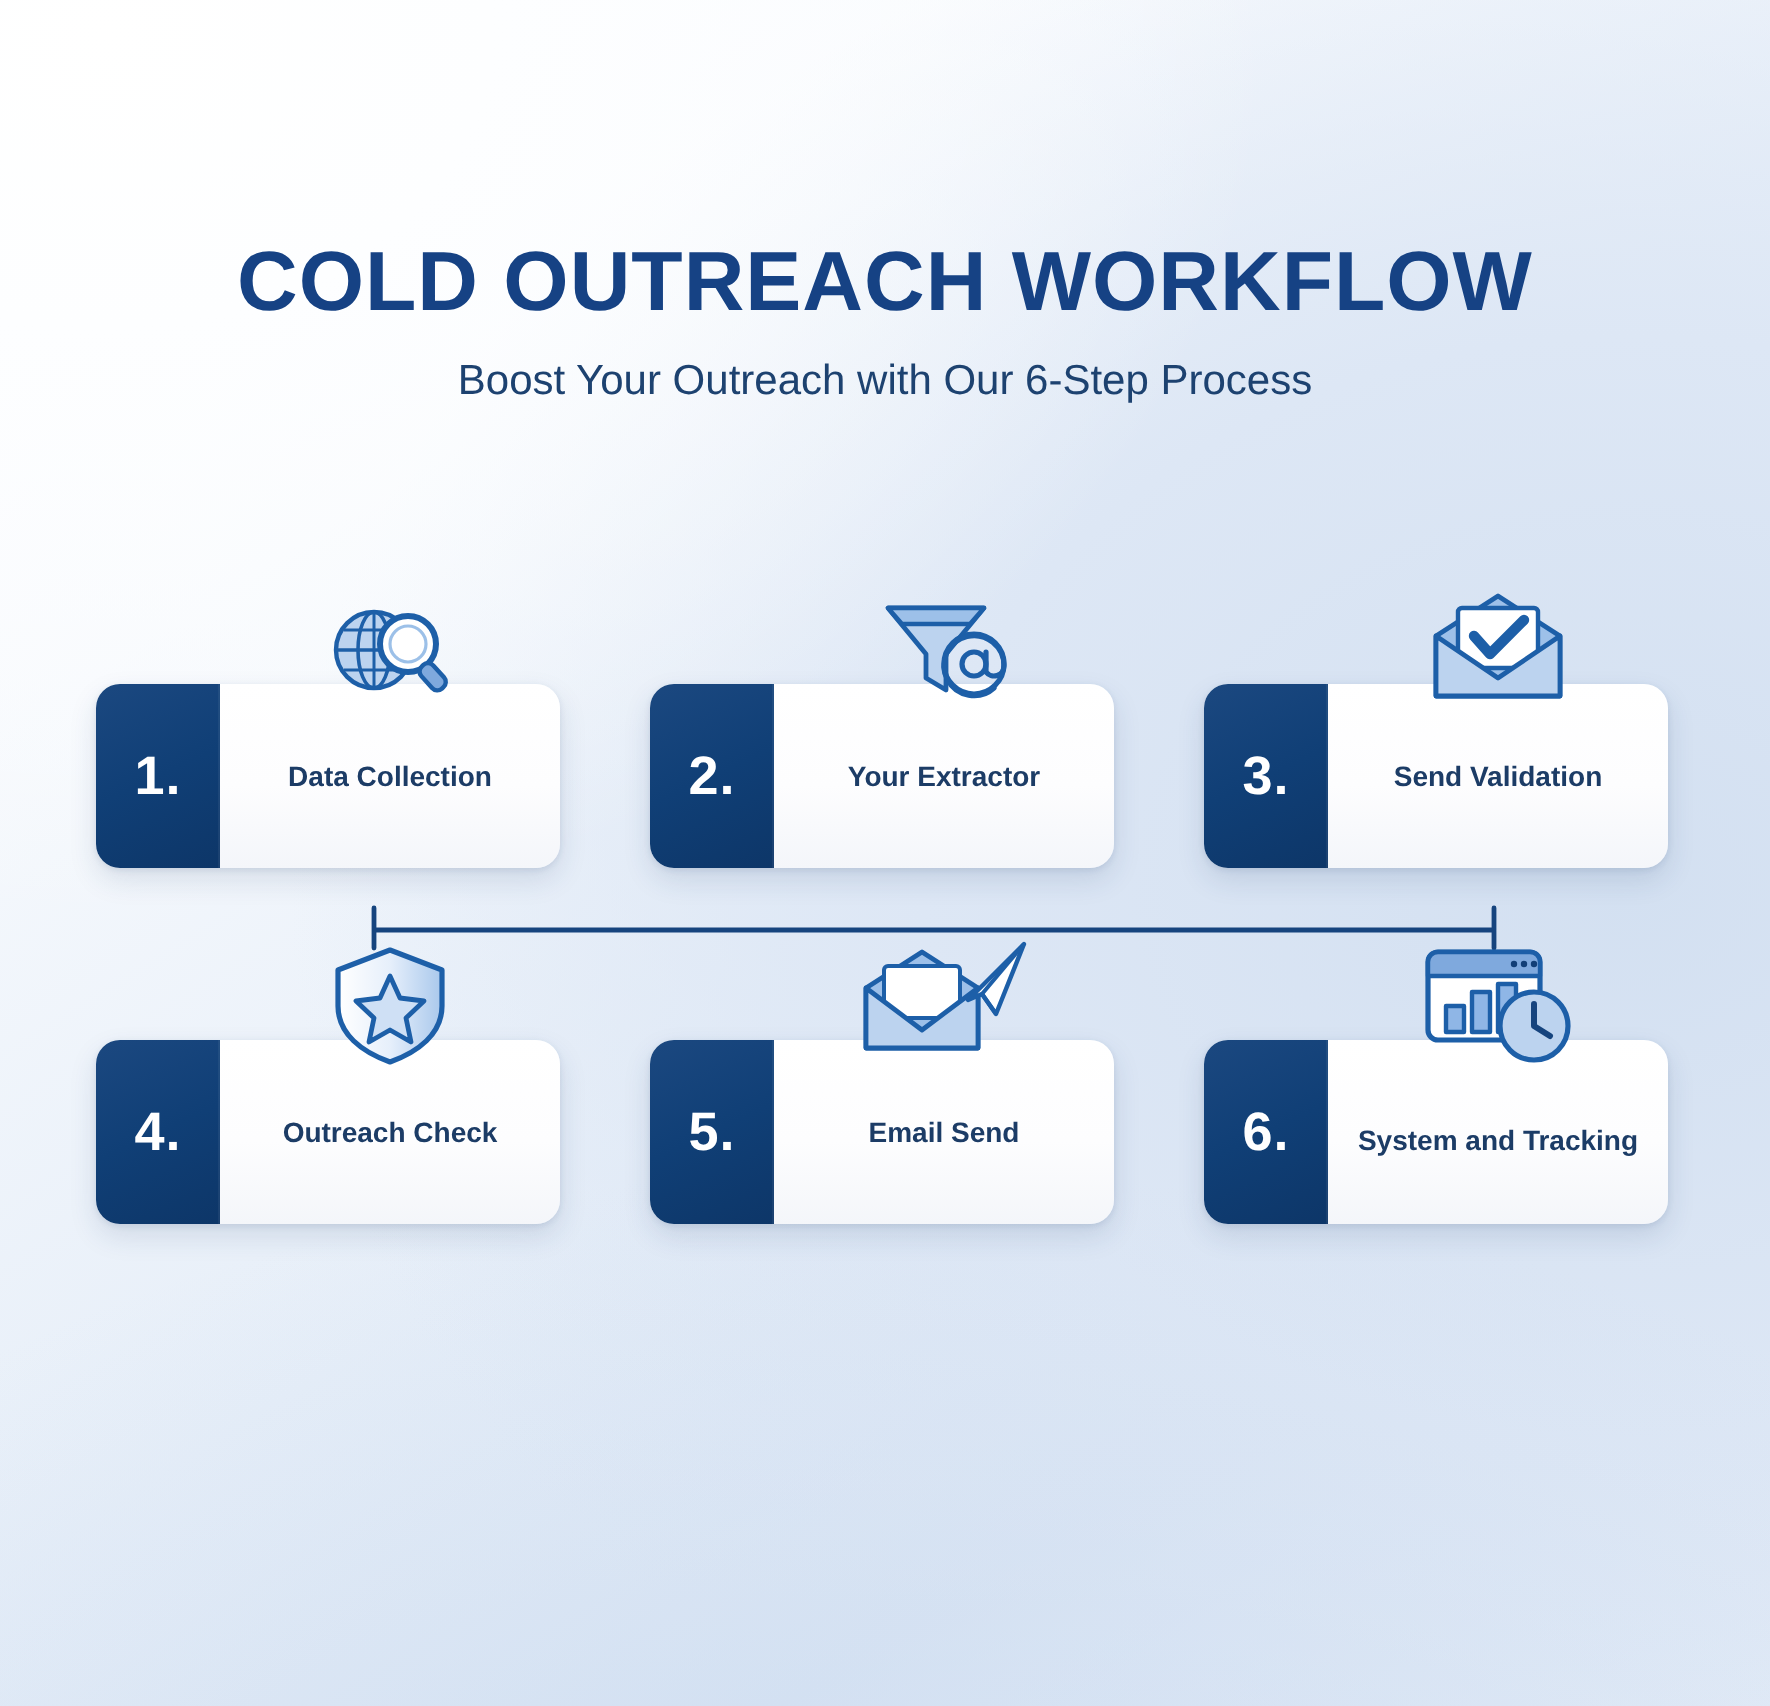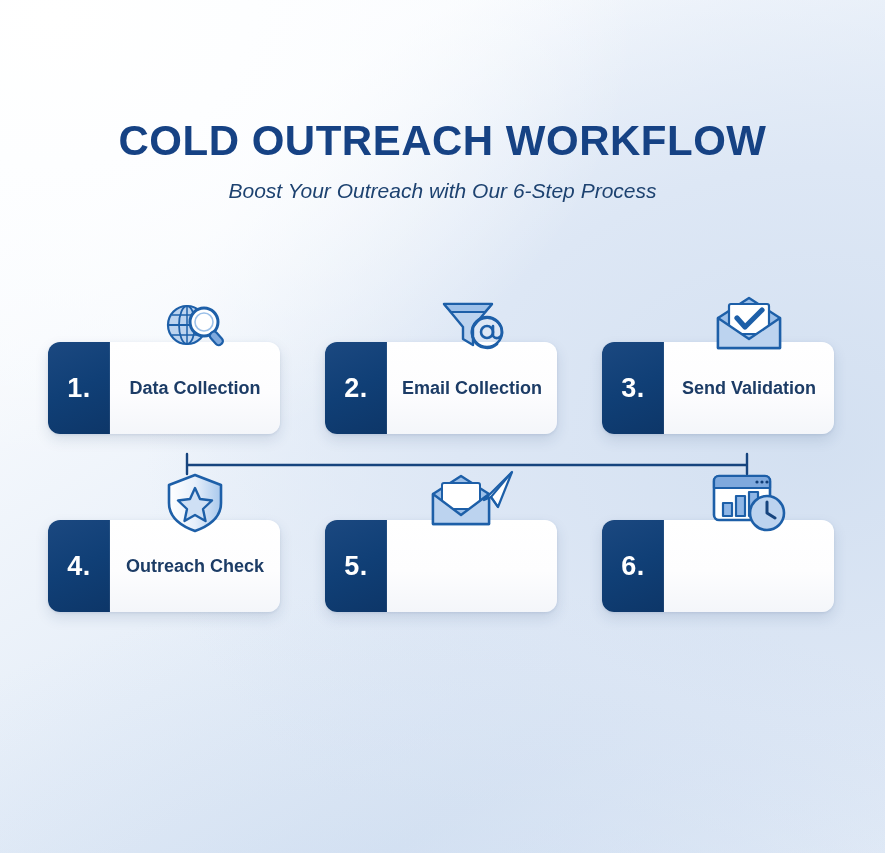--- a/index.html
+++ b/index.html
@@ -47,21 +47,20 @@
     font-weight: 700;
     letter-spacing: 0.5px;
     color: #164284;
   }
   .subtitle {
     margin: 14px 0 0 0;
     font-size: 21px;
     line-height: 25px;
     font-weight: 400;
     color: #1d4270;
-    font-style: italic;
   }
 
   
   .flow {
     position: absolute;
     left: 0;
     top: 0;
     width: 885px;
     height: 853px;
   }
@@ -116,21 +115,21 @@
     left: 62px;
     top: 0;
     width: 170px;
     height: 92px;
     display: flex;
     align-items: center;
     justify-content: center;
     padding: 0 6px;
     box-sizing: border-box;
     text-align: center;
-    font-size: 18px;
+    font-size: 14px;
     line-height: 21px;
     font-weight: 700;
     color: #1c3c66;
   }
   .card-label.two-line {
     padding-top: 8px;
   }
 
   .card-icon {
     position: absolute;
@@ -216,21 +215,21 @@
             <g fill="none" stroke="#1d5fa8" stroke-width="2.6">
               <circle cx="53" cy="36" r="15"></circle>
               <circle cx="53" cy="36" r="6"></circle>
               <path d="M59 30 L59 40 a5 5 0 0 0 9 -3 a15 15 0 1 0 -5 11" stroke-linecap="round"></path>
             </g>
           </svg>
         </div>
         <div class="num-block">
           <span class="num-text">2.</span>
         </div>
-        <div class="card-label">Email Collection</div>
+        <div class="card-label">Your Extractor</div>
       </div>
 
       <div class="arrow a1">
         <svg width="46" height="20" viewBox="0 0 46 20">
           <line x1="1" y1="10" x2="36" y2="10" stroke="#16447e" stroke-width="2.4" stroke-linecap="round"></line>
           <polyline points="30,3 38,10 30,17" fill="none" stroke="#16447e" stroke-width="2.4" stroke-linecap="round" stroke-linejoin="round"></polyline>
         </svg>
       </div>
 
       <div class="card c2">
@@ -291,20 +290,21 @@
             <path d="M4 24 L32 6 L60 24 L60 54 L4 54 Z" fill="#9dc0e9" stroke="#1d5fa8" stroke-width="2.4" stroke-linejoin="round"></path>
             <rect x="13" y="13" width="38" height="26" rx="2" fill="#ffffff" stroke="#1d5fa8" stroke-width="2"></rect>
             <path d="M4 24 L32 45 L60 24 L60 54 L4 54 Z" fill="#bcd3ef" stroke="#1d5fa8" stroke-width="2.4" stroke-linejoin="round"></path>
             <path d="M55 30 L83 2 L69 37 L62 27 Z" fill="#ffffff" stroke="#1d5fa8" stroke-width="2.2" stroke-linejoin="round"></path>
             <path d="M83 2 L62 27 L69 37" fill="none" stroke="#1d5fa8" stroke-width="2" stroke-linejoin="round"></path>
           </svg>
         </div>
         <div class="num-block">
           <span class="num-text">5.</span>
         </div>
+        <div class="card-label">Email Send</div>
       </div>
 
       <div class="arrow a1">
         <svg width="46" height="20" viewBox="0 0 46 20">
           <line x1="1" y1="10" x2="36" y2="10" stroke="#16447e" stroke-width="2.4" stroke-linecap="round"></line>
           <polyline points="30,3 38,10 30,17" fill="none" stroke="#16447e" stroke-width="2.4" stroke-linecap="round" stroke-linejoin="round"></polyline>
         </svg>
       </div>
 
       <div class="card c2">
@@ -320,18 +320,19 @@
             <rect x="13" y="31" width="9" height="13" fill="#8fb6e6" stroke="#1d5fa8" stroke-width="2.2" stroke-linejoin="round"></rect>
             <rect x="26" y="24" width="9" height="20" fill="#8fb6e6" stroke="#1d5fa8" stroke-width="2.2" stroke-linejoin="round"></rect>
             <rect x="39" y="20" width="9" height="24" fill="#8fb6e6" stroke="#1d5fa8" stroke-width="2.2" stroke-linejoin="round"></rect>
             <circle cx="57" cy="41" r="17" fill="#bcd3ef" stroke="#1d5fa8" stroke-width="2.6"></circle>
             <path d="M57 30 L57 41 L65 46" fill="none" stroke="#16447e" stroke-width="3" stroke-linecap="round" stroke-linejoin="round"></path>
           </svg>
         </div>
         <div class="num-block">
           <span class="num-text">6.</span>
         </div>
+        <div class="card-label two-line">System and Tracking</div>
       </div>
 
     </div>
 
   </div>
 </div>
 
 </body></html>

